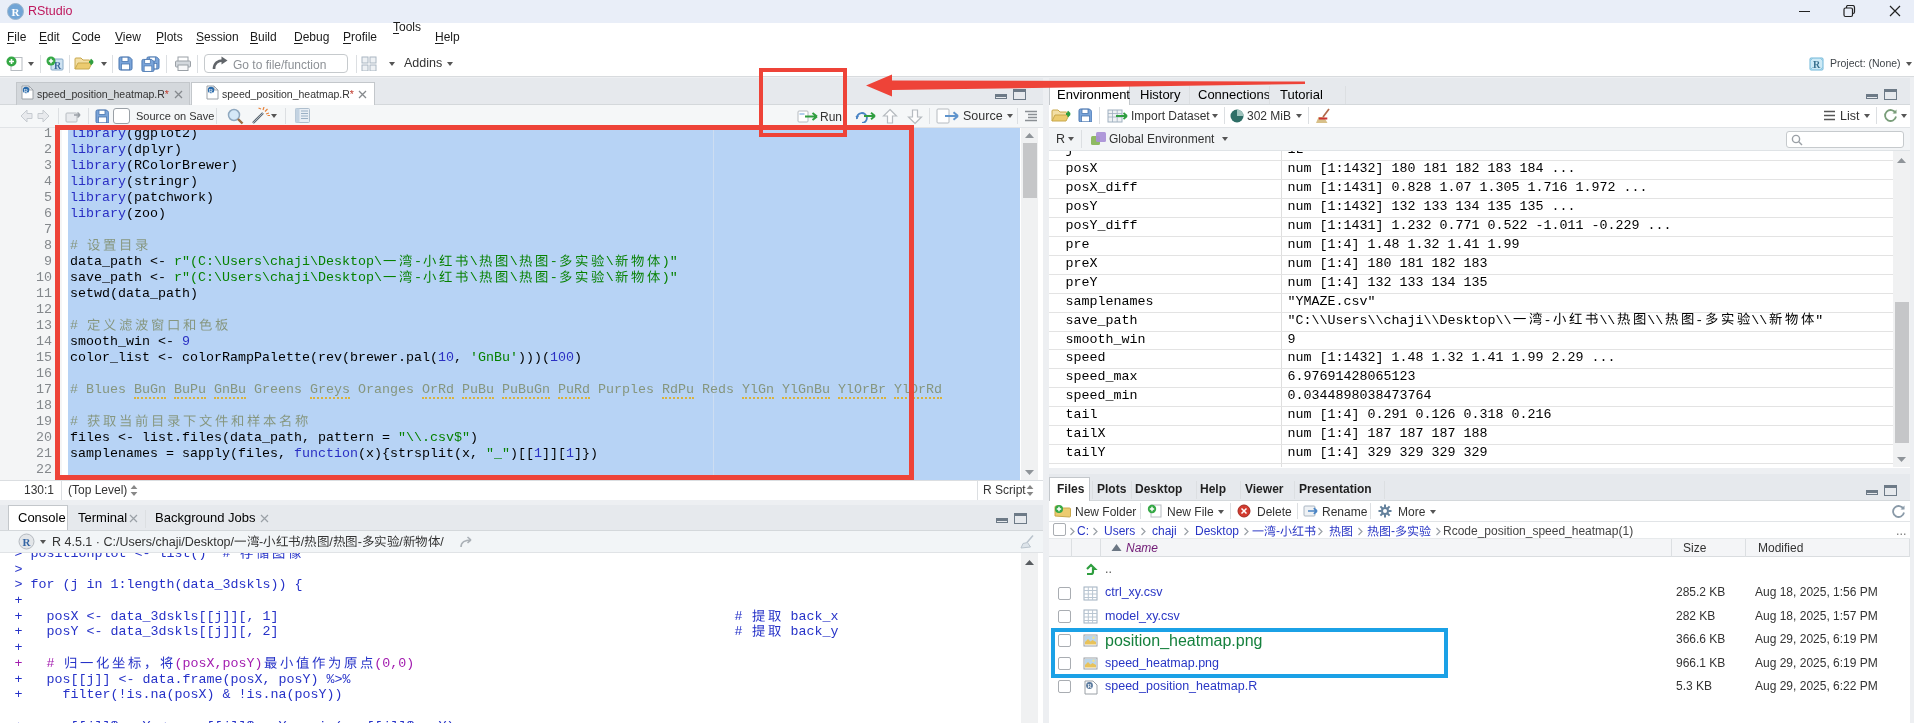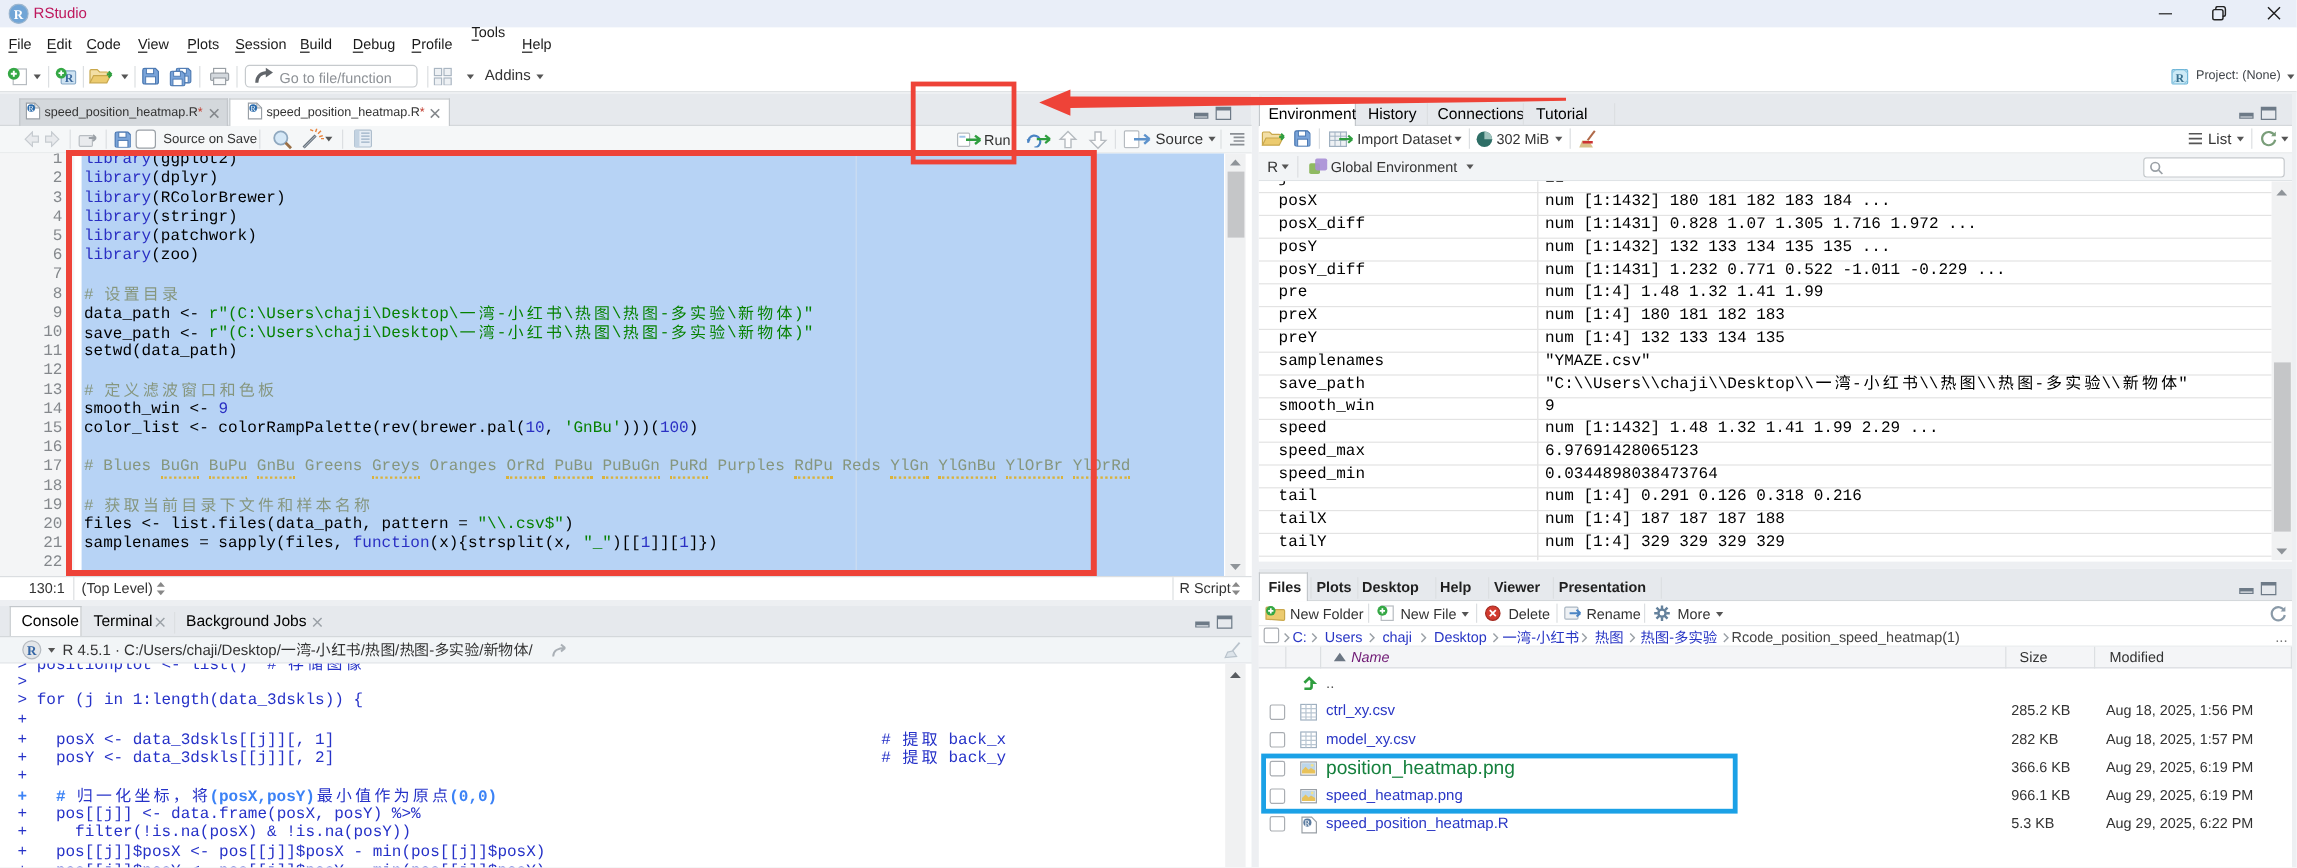--- a/index.html
+++ b/index.html
@@ -510,21 +510,21 @@
         <use href="#u63D0" fill="#2632c8"></use>
       </svg><svg class="cj" style="width:13.34px;height:13.34px;vertical-align:-2.00px;margin-left:1.33px;margin-right:1.33px;" viewBox="0 0 1000 1000">
         <use href="#u53D6" fill="#2632c8"></use>
       </svg> back_x</div>
     <div class="a mono" style="left:14.6px;top:71.4px;height:15.72px;line-height:15.72px;white-space:pre;color:#2632c8;">+   posY &lt;- data_3dskls[[j]][, 2]                                                         # <svg class="cj" style="width:13.34px;height:13.34px;vertical-align:-2.00px;margin-left:1.33px;margin-right:1.33px;" viewBox="0 0 1000 1000">
         <use href="#u63D0" fill="#2632c8"></use>
       </svg><svg class="cj" style="width:13.34px;height:13.34px;vertical-align:-2.00px;margin-left:1.33px;margin-right:1.33px;" viewBox="0 0 1000 1000">
         <use href="#u53D6" fill="#2632c8"></use>
       </svg> back_y</div>
     <div class="a mono" style="left:14.6px;top:87.1px;height:15.72px;line-height:15.72px;white-space:pre;color:#2632c8;">+</div>
-    <div class="a mono" style="left:14.6px;top:102.8px;height:15.72px;line-height:15.72px;white-space:pre;color:#3b82f6;font-weight:bold;">+   # <svg class="cj" style="width:13.34px;height:13.34px;vertical-align:-2.00px;margin-left:1.33px;margin-right:1.33px;" viewBox="0 0 1000 1000">
+    <div class="a mono" style="left:14.6px;top:102.8px;height:15.72px;line-height:15.72px;white-space:pre;color:#a21caf;">+   # <svg class="cj" style="width:13.34px;height:13.34px;vertical-align:-2.00px;margin-left:1.33px;margin-right:1.33px;" viewBox="0 0 1000 1000">
         <use href="#u5F52" fill="#2632c8"></use>
       </svg><svg class="cj" style="width:13.34px;height:13.34px;vertical-align:-2.00px;margin-left:1.33px;margin-right:1.33px;" viewBox="0 0 1000 1000">
         <use href="#u4E00" fill="#2632c8"></use>
       </svg><svg class="cj" style="width:13.34px;height:13.34px;vertical-align:-2.00px;margin-left:1.33px;margin-right:1.33px;" viewBox="0 0 1000 1000">
         <use href="#u5316" fill="#2632c8"></use>
       </svg><svg class="cj" style="width:13.34px;height:13.34px;vertical-align:-2.00px;margin-left:1.33px;margin-right:1.33px;" viewBox="0 0 1000 1000">
         <use href="#u5750" fill="#2632c8"></use>
       </svg><svg class="cj" style="width:13.34px;height:13.34px;vertical-align:-2.00px;margin-left:1.33px;margin-right:1.33px;" viewBox="0 0 1000 1000">
         <use href="#u6807" fill="#2632c8"></use>
       </svg><svg class="cj" style="width:13.34px;height:13.34px;vertical-align:-2.00px;margin-left:1.33px;margin-right:1.33px;" viewBox="0 0 1000 1000">
@@ -541,21 +541,20 @@
         <use href="#u4F5C" fill="#2632c8"></use>
       </svg><svg class="cj" style="width:13.34px;height:13.34px;vertical-align:-2.00px;margin-left:1.33px;margin-right:1.33px;" viewBox="0 0 1000 1000">
         <use href="#u4E3A" fill="#2632c8"></use>
       </svg><svg class="cj" style="width:13.34px;height:13.34px;vertical-align:-2.00px;margin-left:1.33px;margin-right:1.33px;" viewBox="0 0 1000 1000">
         <use href="#u539F" fill="#2632c8"></use>
       </svg><svg class="cj" style="width:13.34px;height:13.34px;vertical-align:-2.00px;margin-left:1.33px;margin-right:1.33px;" viewBox="0 0 1000 1000">
         <use href="#u70B9" fill="#2632c8"></use>
       </svg>(0,0)</div>
     <div class="a mono" style="left:14.6px;top:118.6px;height:15.72px;line-height:15.72px;white-space:pre;color:#2632c8;">+   pos[[j]] &lt;- data.frame(posX, posY) %&gt;%</div>
     <div class="a mono" style="left:14.6px;top:134.3px;height:15.72px;line-height:15.72px;white-space:pre;color:#2632c8;">+     filter(!is.na(posX) &amp; !is.na(posY))</div>
-    <div class="a mono" style="left:14.6px;top:150.0px;height:15.72px;line-height:15.72px;white-space:pre;color:#2632c8;">+   pos[[j]]$posX &lt;- pos[[j]]$posX - min(pos[[j]]$posX)</div>
     <div class="a mono" style="left:14.6px;top:165.7px;height:15.72px;line-height:15.72px;white-space:pre;color:#2632c8;">+   pos[[j]]$posY &lt;- pos[[j]]$posY - min(pos[[j]]$posY)</div>
     <div class="a" style="left:1021px;top:0;width:17px;height:170px;background:#f0f1f2;"></div>
     <svg class="a" style="left:1024px;top:6px" width="11" height="7">
       <path d="M5.5 1 L10 6 H1 z" fill="#585c60"></path>
     </svg>
   </div>
 <div class="a" style="left:1049px;top:78px;width:861px;height:390px;background:#fff;"></div>
 <div class="a" style="left:1049px;top:78px;width:861px;height:27px;background:#e6e9ed;border-bottom:1px solid #d4d8db;"></div>
 <div class="a" style="left:1049px;top:82px;width:81px;height:24px;background:#fff;border:1px solid #c3c7cb;border-bottom:none;"></div>
 <div class="a" style="left:1057px;top:87px;">Environment</div>

